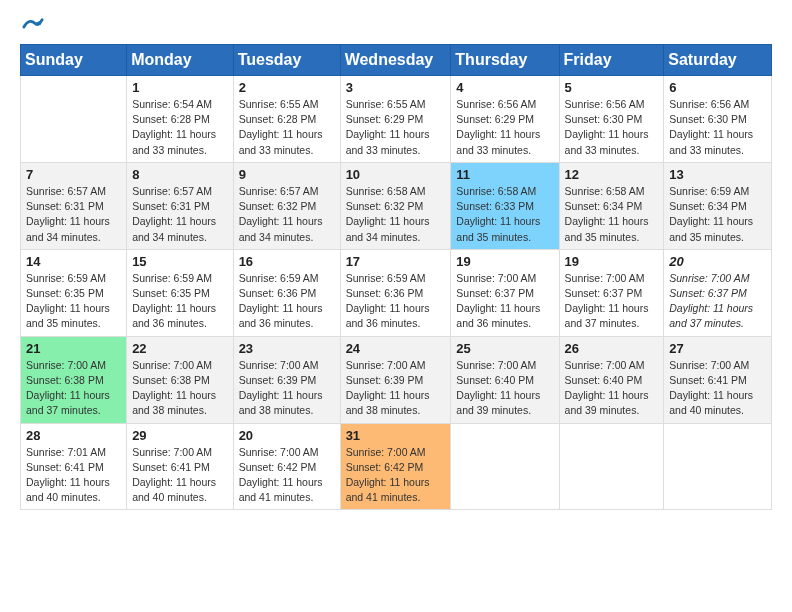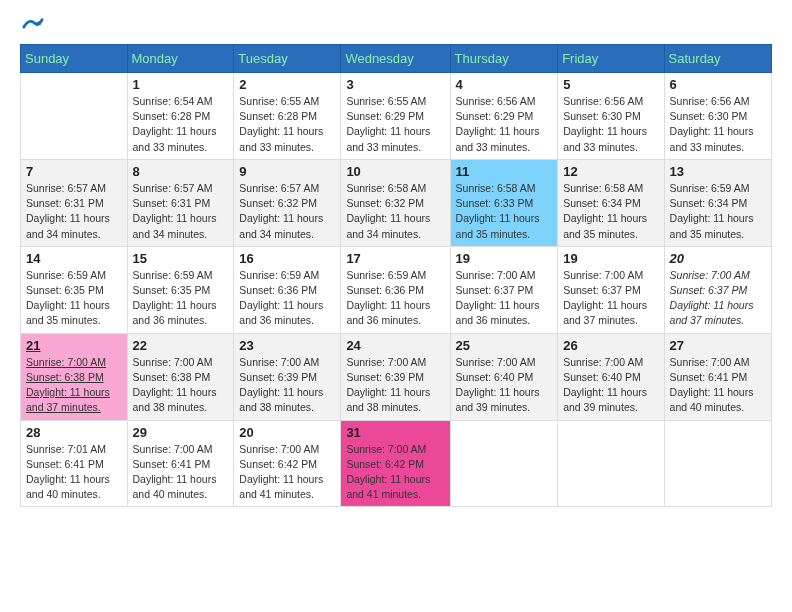--- a/index.html
+++ b/index.html
@@ -48,23 +48,23 @@
       font-size: 15px;
       color: #555;
     }
     .calendar {
       width: 100%;
       border-collapse: collapse;
       border: 1px solid #ccc;
     }
     .calendar th {
       background: #2a6ebb;
-      color: #86efac;
-      font-size: 13px;
-      font-weight: normal;
+      color: #ffffff;
+      font-size: 16px;
+      font-weight: bold;
       padding: 6px 4px;
       text-align: left;
       border: 1px solid #1e5ca3;
     }
     .calendar td {
       vertical-align: top;
       padding: 4px 5px;
       border: 1px solid #ddd;
       width: 113px;
       min-height: 80px;
@@ -269,21 +269,21 @@
           </td>
           <td style="background: rgb(255, 255, 255); font-style: italic;">
             <span class="day-num">20</span>
             <div class="cell-info" style="white-space: pre-line;">Sunrise: 7:00 AM
 Sunset: 6:37 PM
 Daylight: 11 hours
 and 37 minutes.</div>
           </td>
         </tr>
         <tr class="week-row">
-          <td style="background: #f9a8d4; text-decoration: underline;">
+          <td style="background: #86efac;">
             <span class="day-num">21</span>
             <div class="cell-info" style="white-space: pre-line;">Sunrise: 7:00 AM
 Sunset: 6:38 PM
 Daylight: 11 hours
 and 37 minutes.</div>
           </td>
           <td style="background: rgb(242, 242, 242);">
             <span class="day-num">22</span>
             <div class="cell-info" style="white-space: pre-line;">Sunrise: 7:00 AM
 Sunset: 6:38 PM
@@ -341,21 +341,21 @@
 Daylight: 11 hours
 and 40 minutes.</div>
           </td>
           <td style="background: rgb(255, 255, 255);">
             <span class="day-num">20</span>
             <div class="cell-info" style="white-space: pre-line;">Sunrise: 7:00 AM
 Sunset: 6:42 PM
 Daylight: 11 hours
 and 41 minutes.</div>
           </td>
-          <td style="background: #ec4899;">
+          <td style="background: #fdba74;">
             <span class="day-num">31</span>
             <div class="cell-info" style="white-space: pre-line;">Sunrise: 7:00 AM
 Sunset: 6:42 PM
 Daylight: 11 hours
 and 41 minutes.</div>
           </td>
           <td class="empty-cell"></td>
           <td class="empty-cell"></td>
           <td class="empty-cell"></td>
         </tr>

